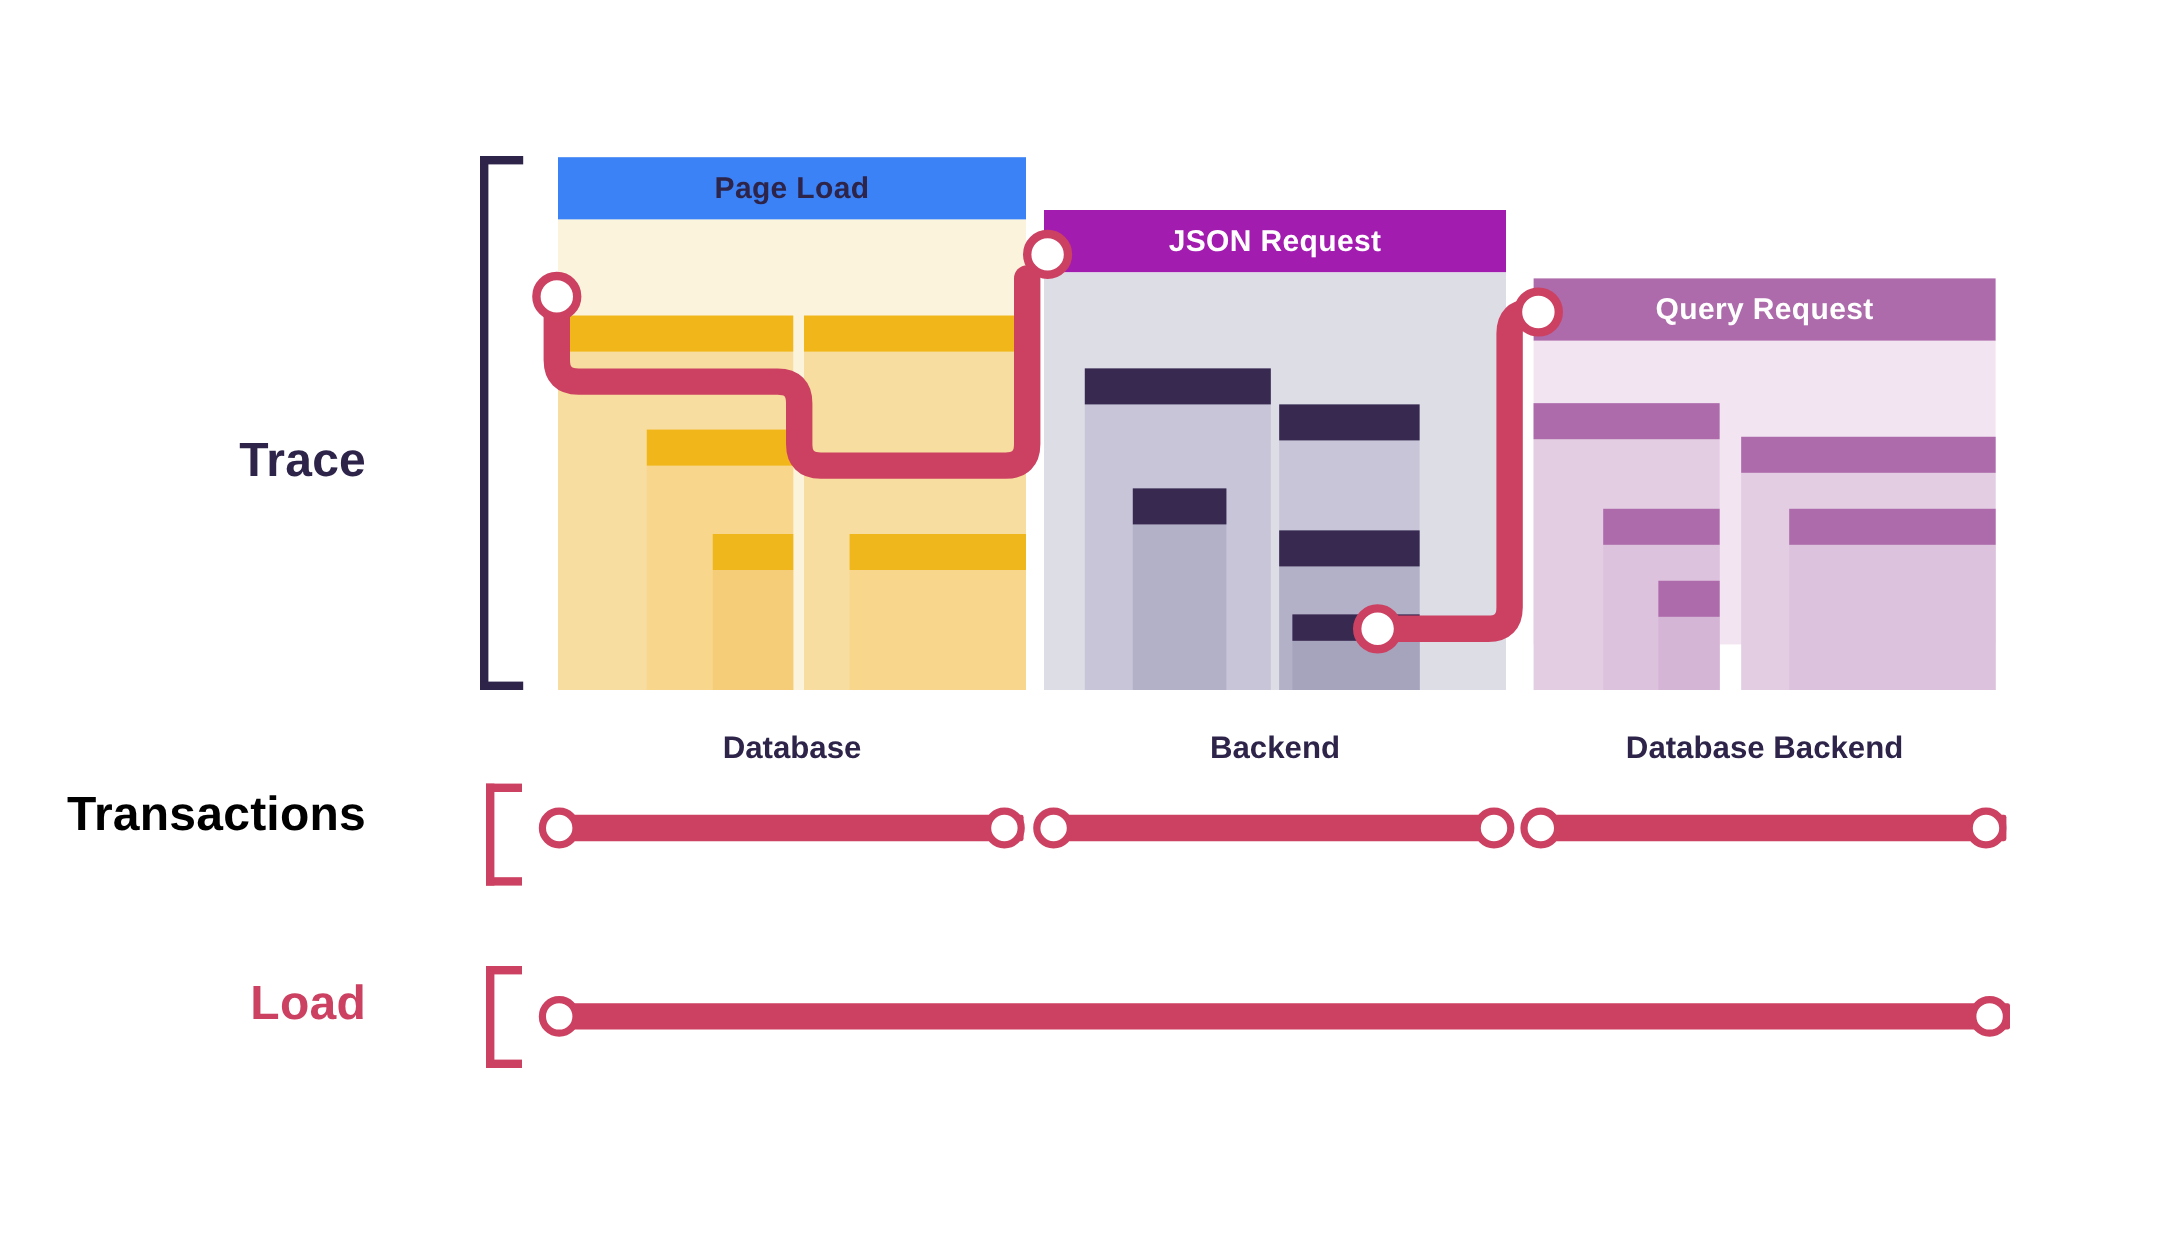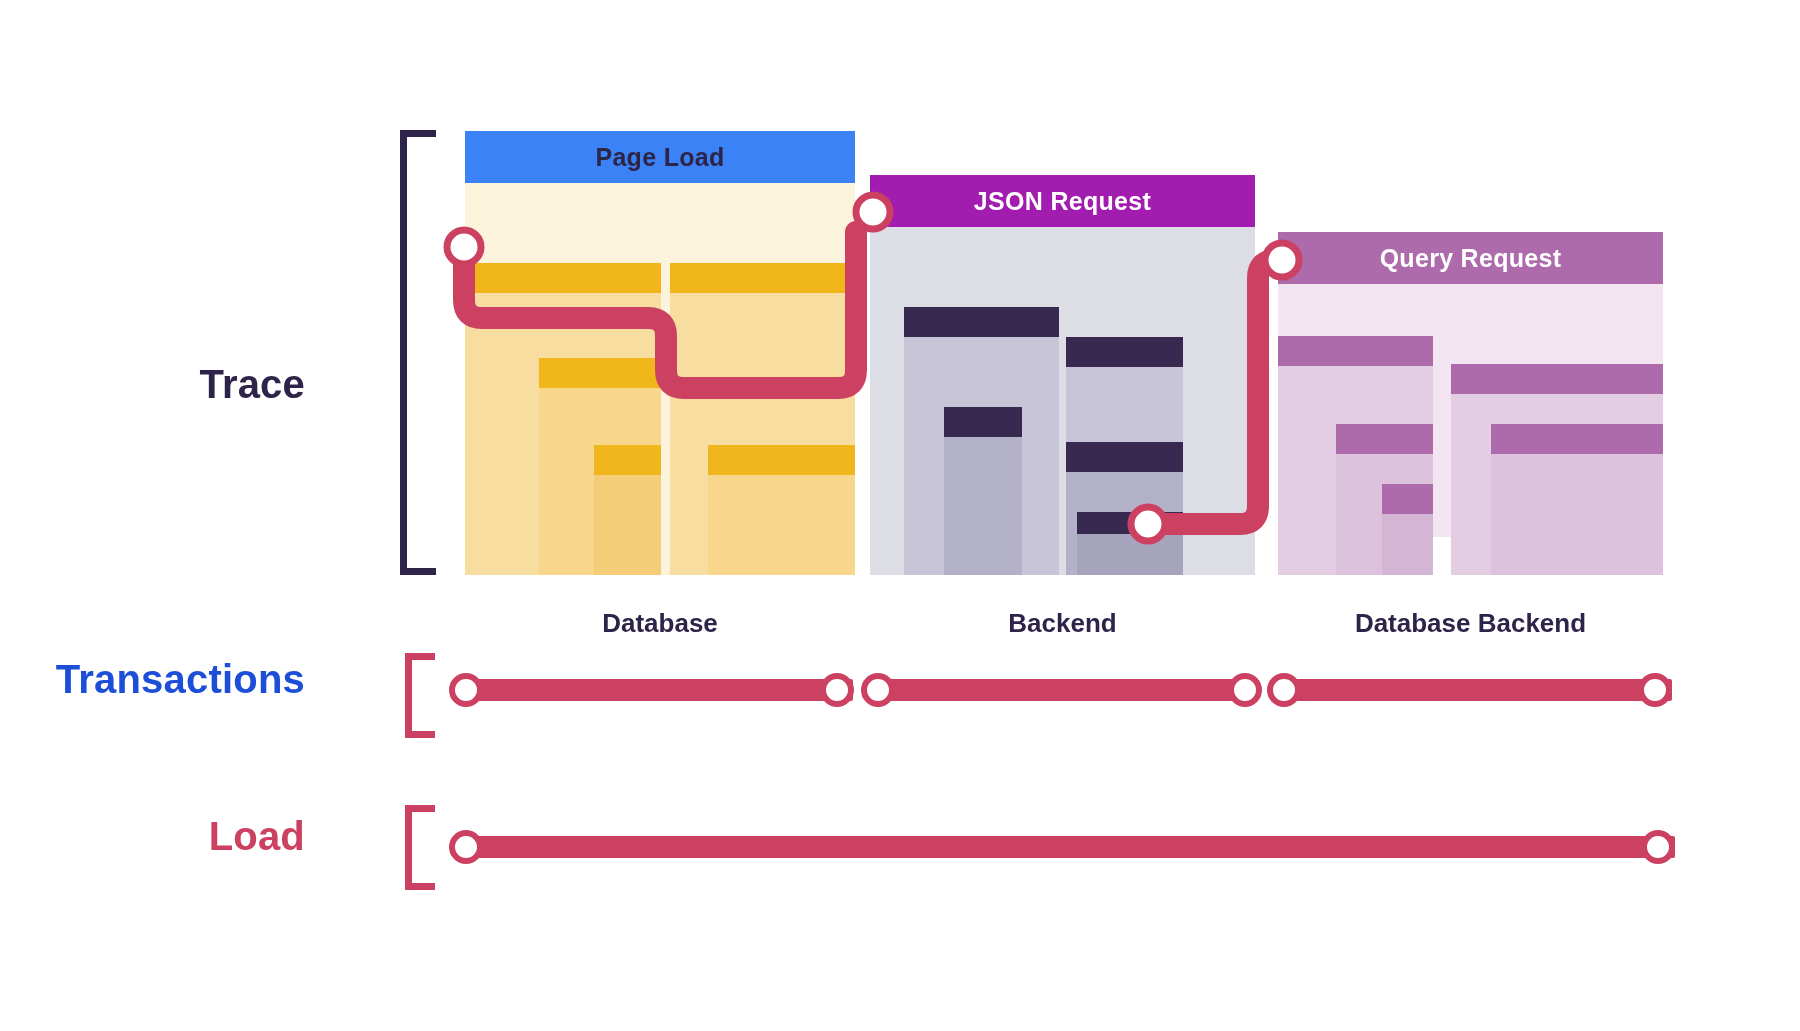--- a/index.html
+++ b/index.html
@@ -18,21 +18,21 @@
     letter-spacing:.2px;
     white-space:nowrap;
     text-align:right;
   }
   #label-spans{
     right:1495px;top:362px;
     font-size:40px;color:#2e2449;
   }
   #label-transactions{
     right:1495px;top:657px;
-    font-size:40px;color:#1d4ed8;
+    font-size:40px;color:#000000;
   }
   #label-trace{
     right:1495px;top:814px;
     font-size:40px;color:#cc4161;
   }
 
   
   .bracket{position:absolute;}
   .bracket i{position:absolute;display:block;background:currentColor;}
   .bracket .v{left:0;top:0;bottom:0;width:7px;}

